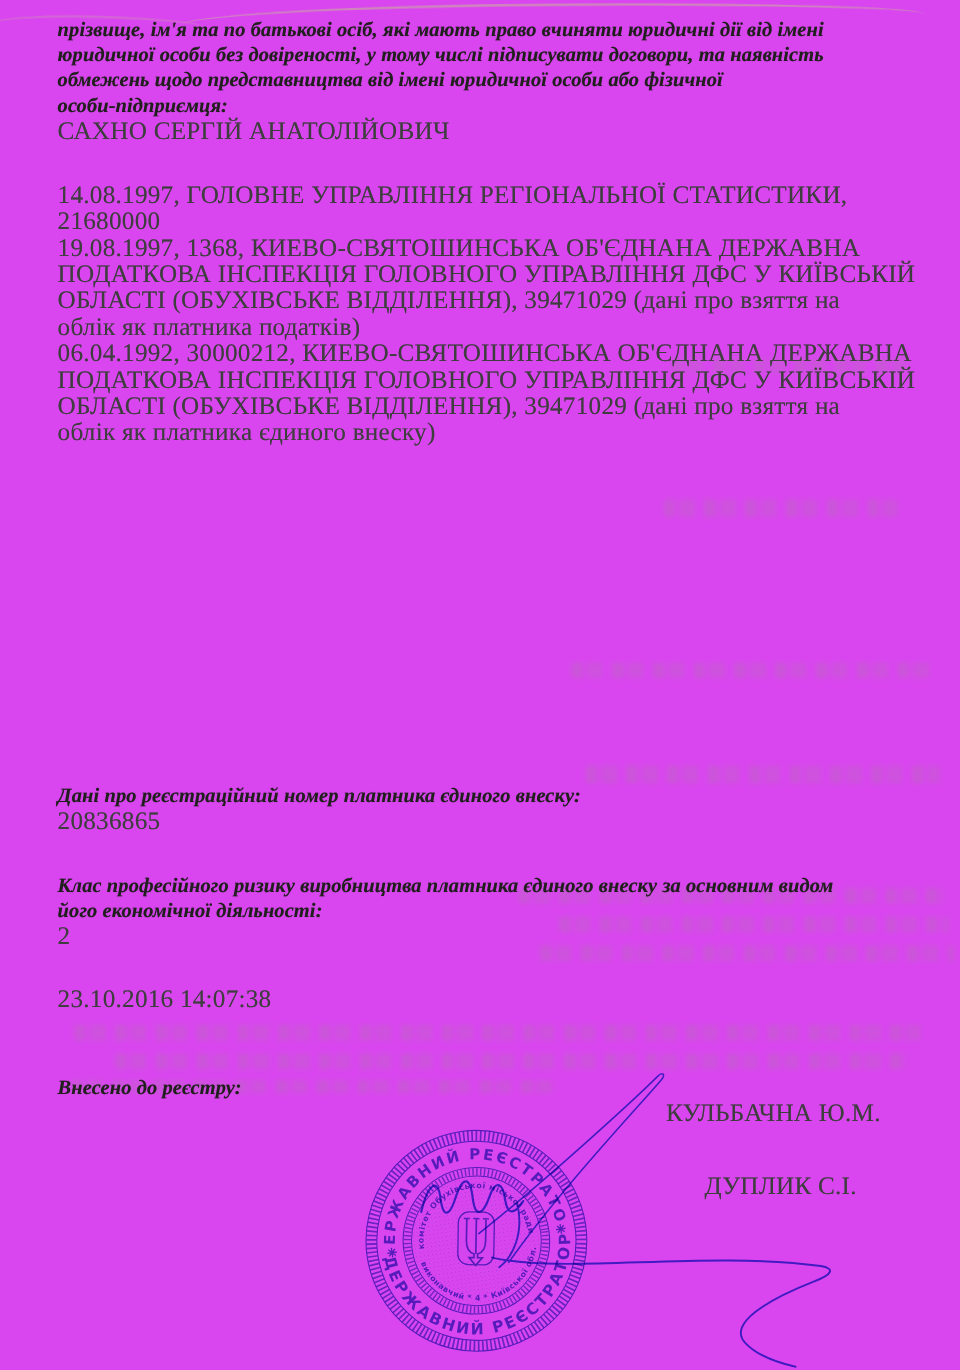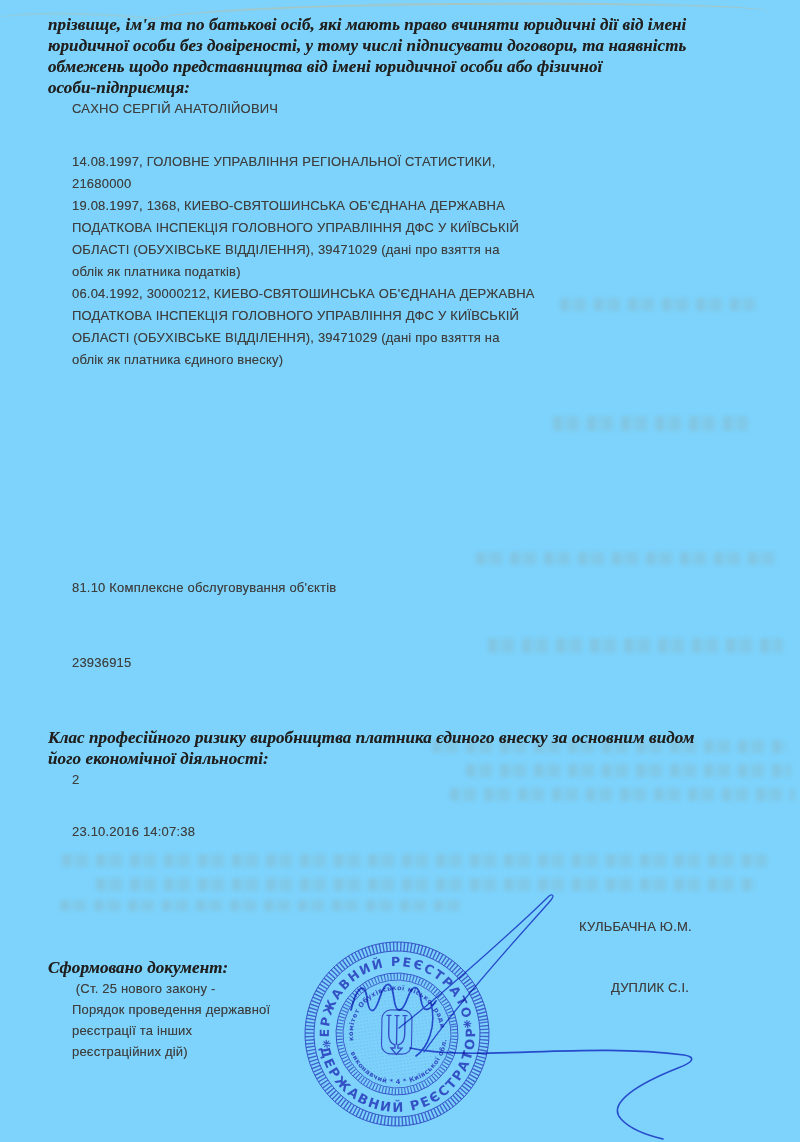--- a/index.html
+++ b/index.html
@@ -1,34 +1,33 @@
 <!DOCTYPE html>
 <html lang="uk"><head>
 <meta charset="utf-8">
 <style>
   html,body{margin:0;padding:0;background:#e8e8e6;}
   .page{
     position:relative;width:800px;height:1142px;margin:0 auto;
-    background:#7dd3fc;overflow:hidden;
+    background:#d946ef;overflow:hidden;
     box-shadow:0 0 4px rgba(0,0,0,.25);
   }
   .sec{position:absolute;left:48px;width:716px;}
   .h{
     font-family:"Liberation Serif","DejaVu Serif",serif;
     font-style:italic;font-weight:bold;
     font-size:17px;line-height:21px;color:#201f1d;
     white-space:pre-line;letter-spacing:.1px;
     text-shadow:0 0 .6px rgba(32,31,29,.55);
   }
   .v{
-    font-family:Liberation Sans, sans-serif;
-    font-size:13px;line-height:22px;color:#3e3e3e;
+    font-family:Liberation Serif, serif;
+    font-size:21px;line-height:22px;color:#3e3e3e;
     white-space:pre-wrap;letter-spacing:.2px;
     text-shadow:0 0 .5px rgba(62,62,62,.5);
-    margin-left:24px;
   }
   .v.tight{line-height:21px;}
   .v.loose{line-height:23px;}
   .abs-v{position:absolute;width:260px;}
   .bleed{
     position:absolute;filter:blur(2.2px);opacity:.5;border-radius:3px;
     background:repeating-linear-gradient(90deg,
       rgba(148,146,130,.40) 0 9px, rgba(148,146,130,.10) 9px 14px,
       rgba(148,146,130,.32) 14px 26px, rgba(148,146,130,0) 26px 34px);
   }
@@ -76,46 +75,42 @@
 ОБЛАСТІ (ОБУХІВСЬКЕ ВІДДІЛЕННЯ), 39471029 (дані про взяття на
 облік як платника податків)
 06.04.1992, 30000212, КИЕВО-СВЯТОШИНСЬКА ОБ'ЄДНАНА ДЕРЖАВНА
 ПОДАТКОВА ІНСПЕКЦІЯ ГОЛОВНОГО УПРАВЛІННЯ ДФС У КИЇВСЬКІЙ
 ОБЛАСТІ (ОБУХІВСЬКЕ ВІДДІЛЕННЯ), 39471029 (дані про взяття на
 облік як платника єдиного внеску)</div>
   </section>
 
 
   <section class="sec" style="top:577px">
-    <div class="v">81.10 Комплексне обслуговування об'єктів</div>
   </section>
 
   <section class="sec" style="top:652px">
-    <div class="v">23936915</div>
+    <div class="h">Дані про реєстраційний номер платника єдиного внеску:</div>
+    <div class="v">20836865</div>
   </section>
 
   <section class="sec" style="top:727px">
     <div class="h">Клас професійного ризику виробництва платника єдиного внеску за основним видом
 його економічної діяльності:</div>
     <div class="v">2</div>
   </section>
 
   <section class="sec" style="top:821px">
     <div class="v">23.10.2016 14:07:38</div>
   </section>
 
+  <section class="sec" style="top:896px">
+    <div class="h">Внесено до реєстру:</div>
+  </section>
   <div class="v abs-v" style="left:555px;top:916px">КУЛЬБАЧНА Ю.М.</div>
 
-  <section class="sec" style="top:957px;width:320px">
-    <div class="h">Сформовано документ:</div>
-    <div class="v tight"> (Ст. 25 нового закону -
-Порядок проведення державної
-реєстрації та інших
-реєстраційних дій)</div>
-  </section>
   <div class="v abs-v" style="left:587px;top:977px">ДУПЛИК С.І.</div>
 
   <svg class="stamp" viewBox="0 0 200 200">
     <defs>
       <pattern id="stip" width="3.4" height="3.4" patternUnits="userSpaceOnUse">
         <circle cx="1" cy="1" r="0.55" fill="#5b55c4" opacity=".6"></circle>
         <circle cx="2.6" cy="2.4" r="0.4" fill="#5b55c4" opacity=".4"></circle>
       </pattern>
       <g id="star8" stroke="#5b55c4" stroke-width="1.1">
         <path d="M0 -4 V4 M-4 0 H4 M-2.8 -2.8 L2.8 2.8 M-2.8 2.8 L2.8 -2.8"></path>

